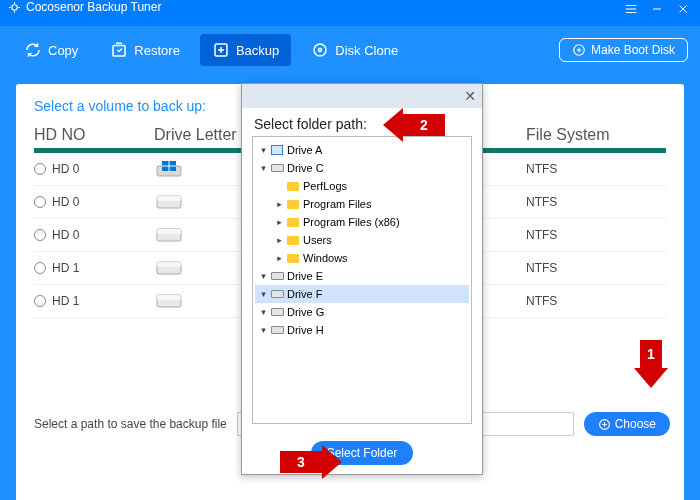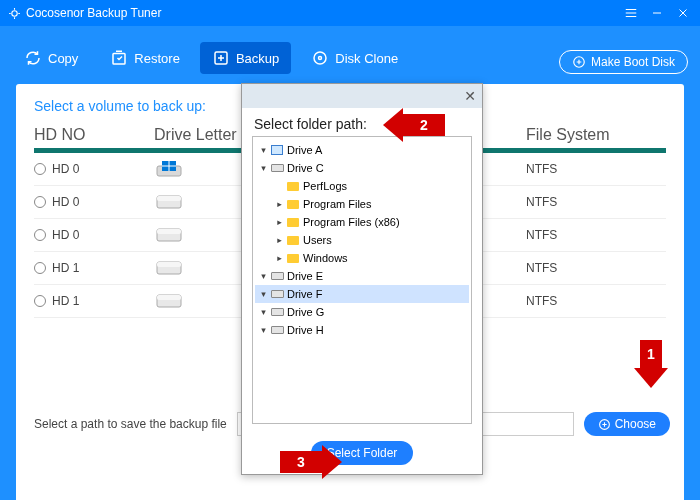--- a/index.html
+++ b/index.html
@@ -1,26 +1,26 @@
 <!DOCTYPE html>
 <html><head>
 <meta charset="utf-8">
 <style>
   * { box-sizing: border-box; margin: 0; padding: 0; font-family: "Segoe UI", Arial, sans-serif; }
   body { width: 700px; height: 500px; background: #f5f5f5; overflow: hidden; position: relative; }
-  .titlebar { height: 26px; background: #007dff; display: flex; align-items: center; padding: 0 8px; color: #fff; font-size: 12px; }
+  .titlebar { height: 26px; background: #007dff; display: flex; align-items: flex-start; padding: 0 8px; color: #fff; font-size: 12px; }
   .titlebar .title { flex: 1; display: flex; align-items: center; gap: 5px; }
   .titlebar .title svg { width: 13px; height: 13px; }
   .winbtn { width: 18px; height: 18px; display: flex; align-items: center; justify-content: center; margin-left: 8px; color: #fff; }
-  .toolbar { height: 48px; background: #1e90ff; display: flex; align-items: flex-end; padding: 0 12px; gap: 8px; }
+  .toolbar { height: 48px; background: #1e90ff; display: flex; align-items: center; padding: 0 12px; gap: 8px; }
   .tbtn { display: flex; align-items: center; gap: 6px; color: #fff; font-size: 13px; padding: 7px 12px; border-radius: 4px; }
   .tbtn.active { background: #0062d6; }
   .tbtn svg { width: 18px; height: 18px; }
   .spacer { flex: 1; }
-  .bootbtn { border: 1px solid #fff; border-radius: 12px; padding: 4px 12px; display: flex; align-items: center; gap: 5px; color: #fff; font-size: 12px; }
+  .bootbtn { border: 1px solid #fff; border-radius: 6px; padding: 4px 12px; display: flex; align-items: center; gap: 5px; color: #fff; font-size: 12px; }
   .bootbtn svg { width: 14px; height: 14px; }
   .content { padding: 10px 16px 0 16px; background: #1e90ff; height: calc(100% - 74px); }
   .card { background: #fff; border-radius: 3px 3px 0 0; width: 100%; height: 100%; padding: 10px 18px; position: relative; }
   .heading { color: #1e90ff; font-size: 14px; padding: 4px 0 8px 0; }
   .thead { display: flex; font-size: 16px; color: #555; border-bottom: 5px solid #0f766e; padding: 4px 0; }
   .col-hd { width: 120px; }
   .col-dl { width: 130px; }
   .col-gap { flex: 1; }
   .col-fs { width: 140px; text-align: left; }
   .row { display: flex; align-items: center; height: 33px; border-bottom: 1px solid #eee; font-size: 12px; color: #444; }

